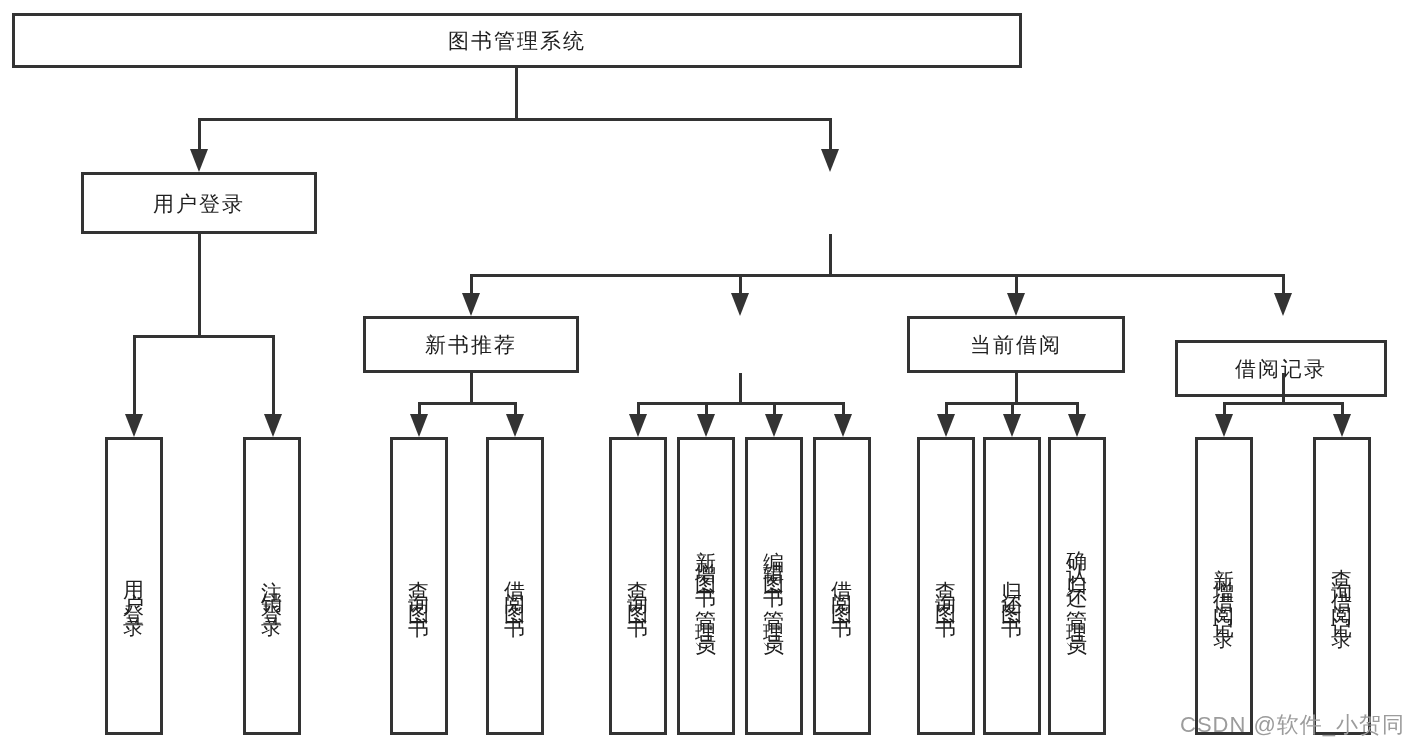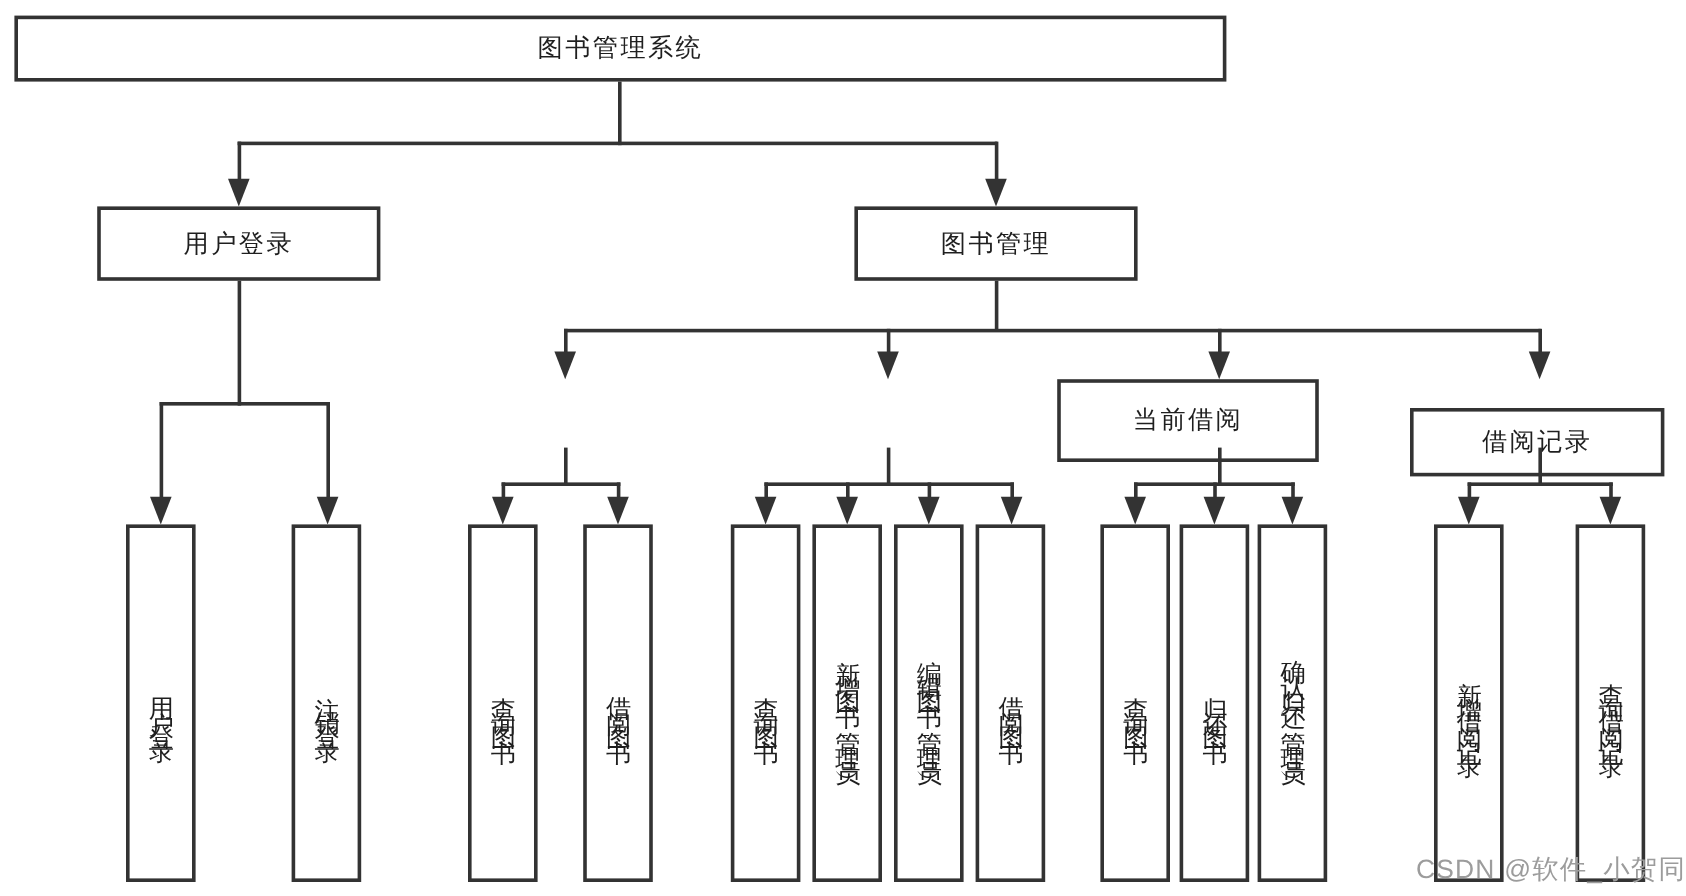--- a/index.html
+++ b/index.html
@@ -70,42 +70,42 @@
   <div class="hline" style="left:198px; top:118px; width:633px;"></div>
 
   <div class="vline" style="left:198px; top:118px; height:34px;"></div>
   <div class="tri" style="left:190px; top:149px;"></div>
 
   <div class="vline" style="left:829px; top:118px; height:34px;"></div>
   <div class="tri" style="left:821px; top:149px;"></div>
 
   <div class="box" style="left:81px; top:172px; width:236px; height:62px;">用户登录</div>
 
-  <div class="box" style="left:712px; top:172px; width:236px; height:62px;">图书管理</div>
 
   <div class="vline" style="left:198px; top:234px; height:104px;"></div>
   <div class="hline" style="left:133px; top:335px; width:142px;"></div>
   <div class="vline" style="left:133px; top:335px; height:81px;"></div>
   <div class="tri" style="left:125px; top:414px;"></div>
   <div class="vline" style="left:272px; top:335px; height:81px;"></div>
   <div class="tri" style="left:264px; top:414px;"></div>
 
   <div class="vline" style="left:829px; top:234px; height:42px;"></div>
   <div class="hline" style="left:470px; top:274px; width:814px;"></div>
 
   <div class="vline" style="left:470px; top:274px; height:22px;"></div>
   <div class="tri" style="left:462px; top:293px;"></div>
   <div class="vline" style="left:739px; top:274px; height:22px;"></div>
   <div class="tri" style="left:731px; top:293px;"></div>
   <div class="vline" style="left:1015px; top:274px; height:22px;"></div>
   <div class="tri" style="left:1007px; top:293px;"></div>
   <div class="vline" style="left:1282px; top:274px; height:22px;"></div>
   <div class="tri" style="left:1274px; top:293px;"></div>
 
-  <div class="box" style="left:881px; top:316px; width:218px; height:69px;">当前借阅</div>
+  <div class="box" style="left:363px; top:316px; width:216px; height:57px;">新书推荐</div>
+  <div class="box" style="left:907px; top:316px; width:218px; height:57px;">当前借阅</div>
   <div class="box" style="left:1175px; top:316px; width:212px; height:57px;margin-top:24px;">借阅记录</div>
 
   <div class="vline" style="left:470px; top:373px; height:31px;"></div>
   <div class="vline" style="left:739px; top:373px; height:31px;"></div>
   <div class="vline" style="left:1015px; top:373px; height:31px;"></div>
   <div class="vline" style="left:1282px; top:373px; height:31px;"></div>
 
   <div class="hline" style="left:418px; top:402px; width:99px;"></div>
   <div class="hline" style="left:637px; top:402px; width:208px;"></div>
   <div class="hline" style="left:945px; top:402px; width:134px;"></div>

